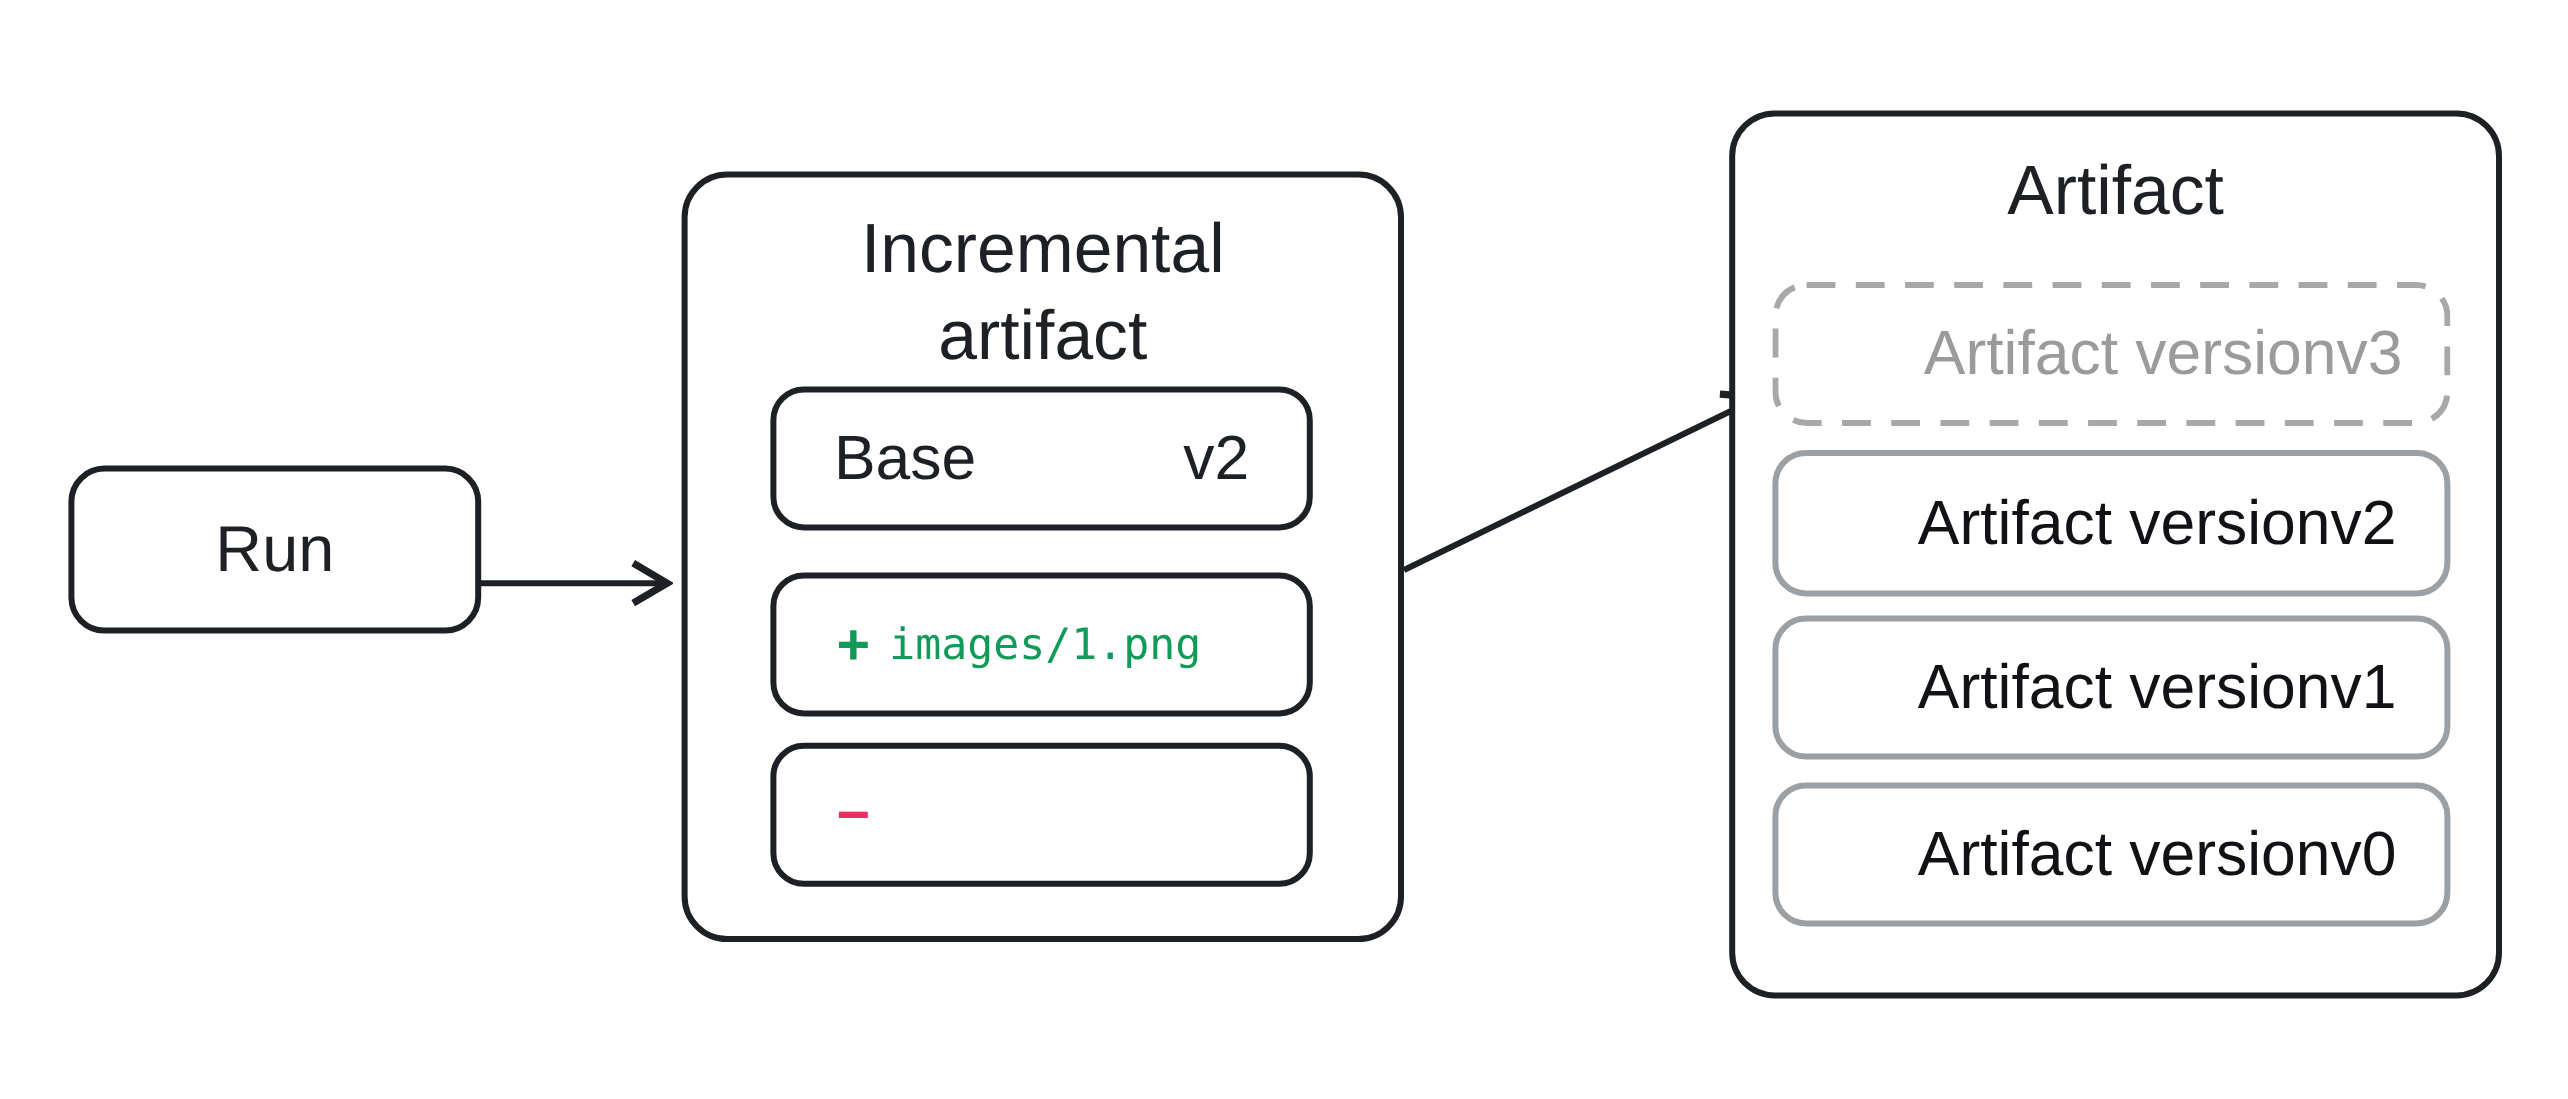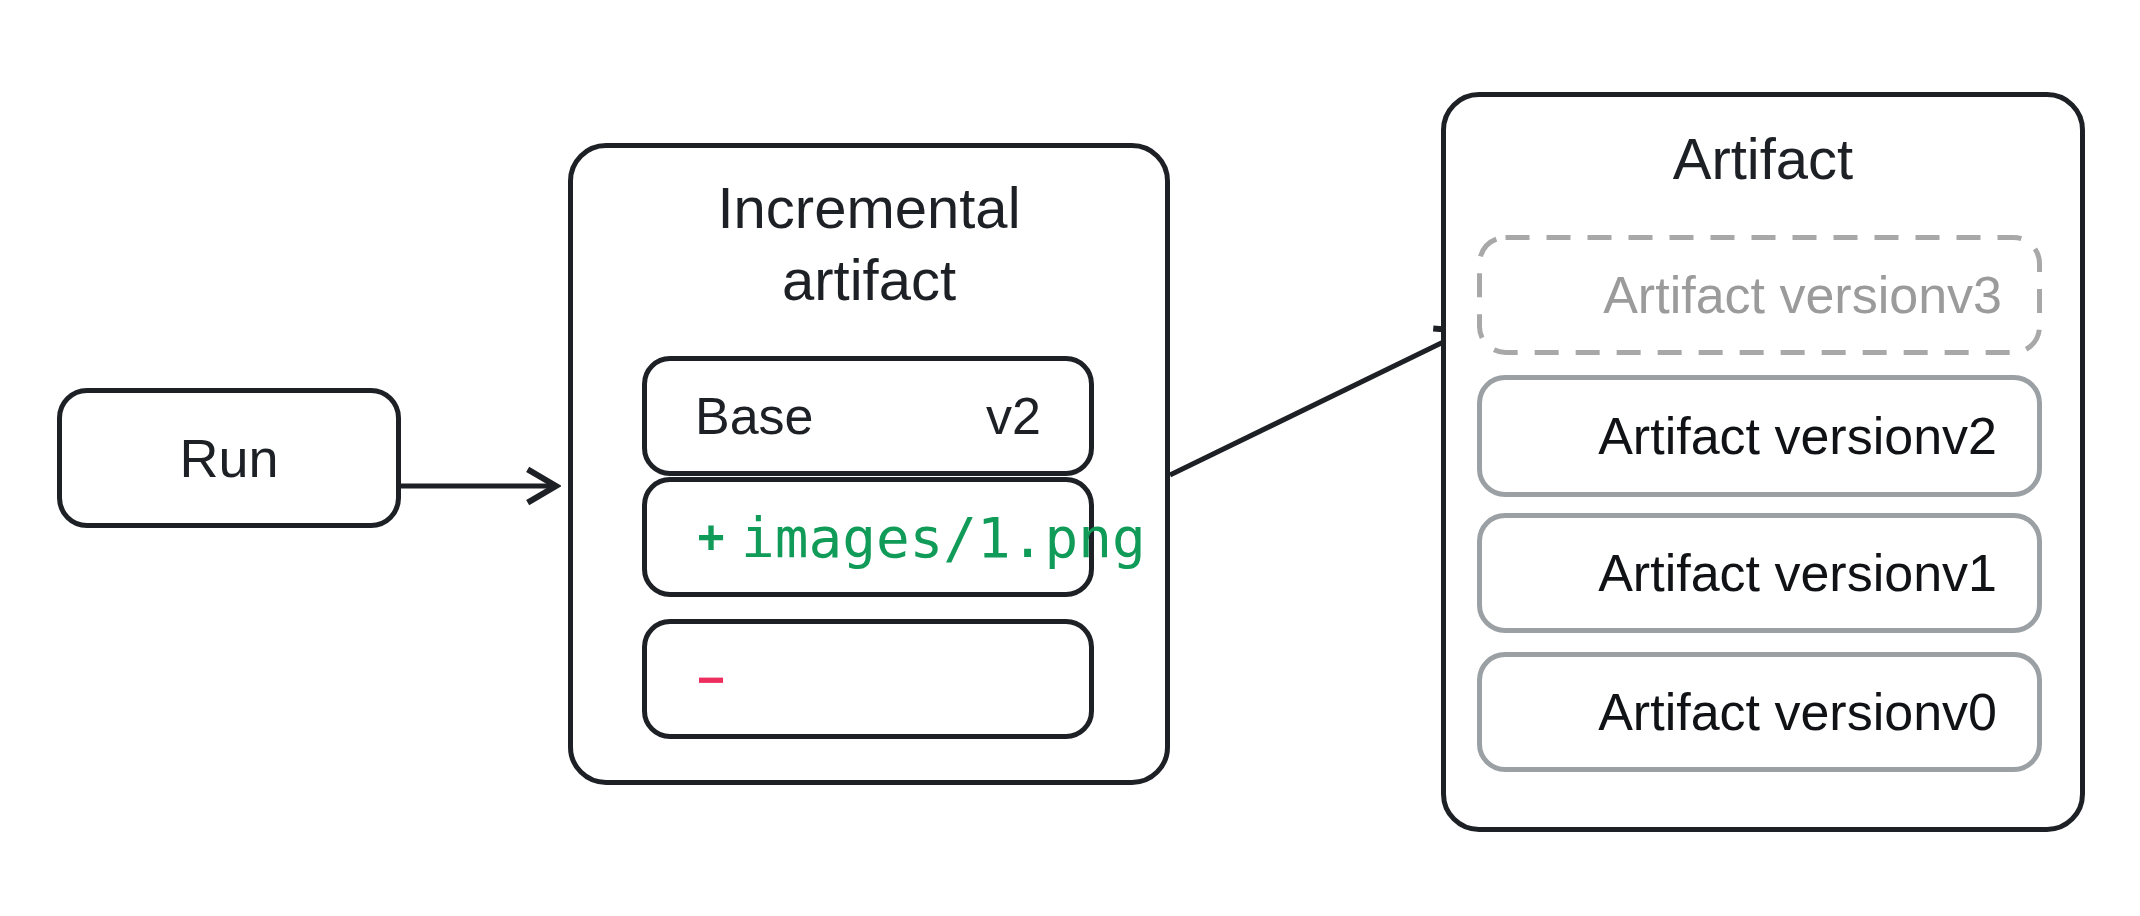--- a/index.html
+++ b/index.html
@@ -40,26 +40,26 @@
   }
   .mid-node .node-title{margin-top:24px;}
   .right-node .node-title{margin-top:26px;}
 
   
   .chip{
     position:absolute;background:var(--bg);border-radius:28px;
     display:flex;align-items:center;font-size:52px;
   }
   .mid-node .chip{left:69px;width:452px;height:120px;border:5px solid var(--ink);}
-  .chip.base-chip{top:208px;padding:0 48px;justify-content:space-between;}
+  .chip.base-chip{top:174px;padding:0 48px;justify-content:space-between;}
   .chip.add-chip{top:329px;padding:0 36px 0 50px;}
   .chip.del-chip{top:471px;padding:0 36px 0 50px;}
 
   .diff-sign{font-size:48px;font-weight:700;margin-right:16px;}
-  .diff-path{font-family:"DejaVu Sans Mono", monospace;font-size:56px;letter-spacing:0;}
+  .diff-path{font-family:"DejaVu Sans Mono", monospace;font-size:36px;letter-spacing:0;}
   .add-chip .diff-sign,.add-chip .diff-path{color:var(--added-green);}
   .del-chip .diff-sign,.del-chip .diff-path{color:var(--removed-red);}
 
   .right-node .chip{left:31px;width:565px;height:120px;padding:0 40px 0 56px;justify-content:flex-end;}
   .vchip{border:5px solid var(--gray-border);color:#101215;}
   .vchip.v2{top:278px;height:122px;}
   .vchip.v1{top:416px;}
   .vchip.v0{top:555px;}
   .pending-chip{border:none;color:var(--muted-text);top:138px;}
   .pending-chip .dash-border{position:absolute;inset:0;width:100%;height:100%;}

